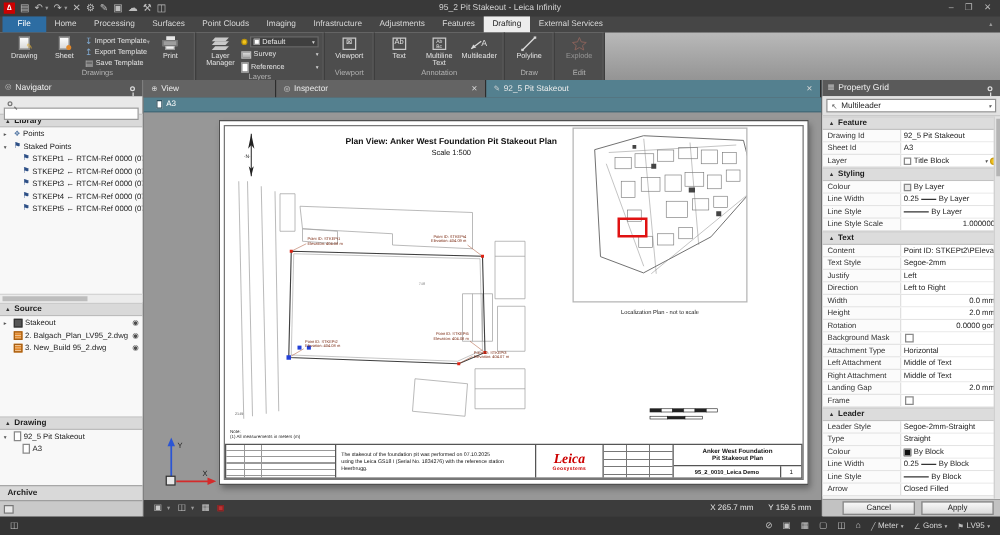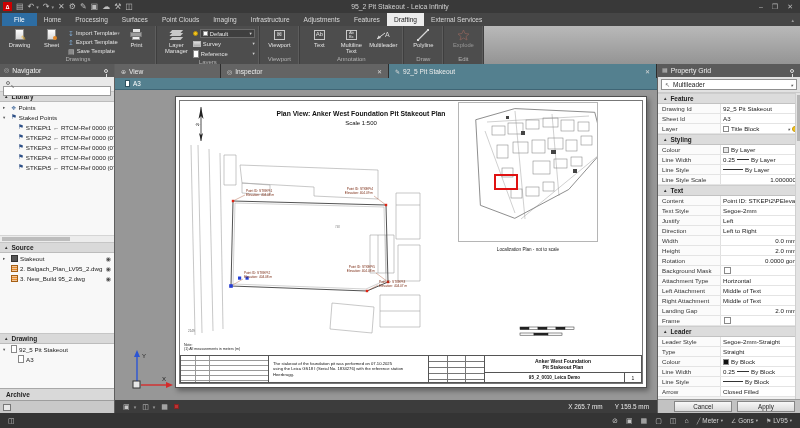--- a/index.html
+++ b/index.html
@@ -582,20 +582,24 @@
               <rect x="30" y="8" width="14" height="2.2" fill="#fff"></rect>
             </g>
           </svg>
 
           <div class="tblock">
             <div class="tb-grid"></div>
             <div class="tb-notes">
               <div>The stakeout of the foundation pit was performed on 07.10.2025</div>
               <div>using the Leica GS18 I (Serial No. 1834276) with the reference station Heerbrugg.</div>
             </div>
+            <div class="tb-logo">
+              <div class="logo-script">Leica</div>
+              <div class="logo-sub">Geosystems</div>
+            </div>
             <div class="tb-rev"></div>
             <div class="tb-right">
               <div class="tb-title">
                 <span>Anker West Foundation</span>
                 <span>Pit Stakeout Plan</span>
               </div>
               <div class="tb-num">
                 <span class="tb-doc">95_2_0010_Leica Demo</span>
                 <span class="tb-no">1</span>
               </div>

